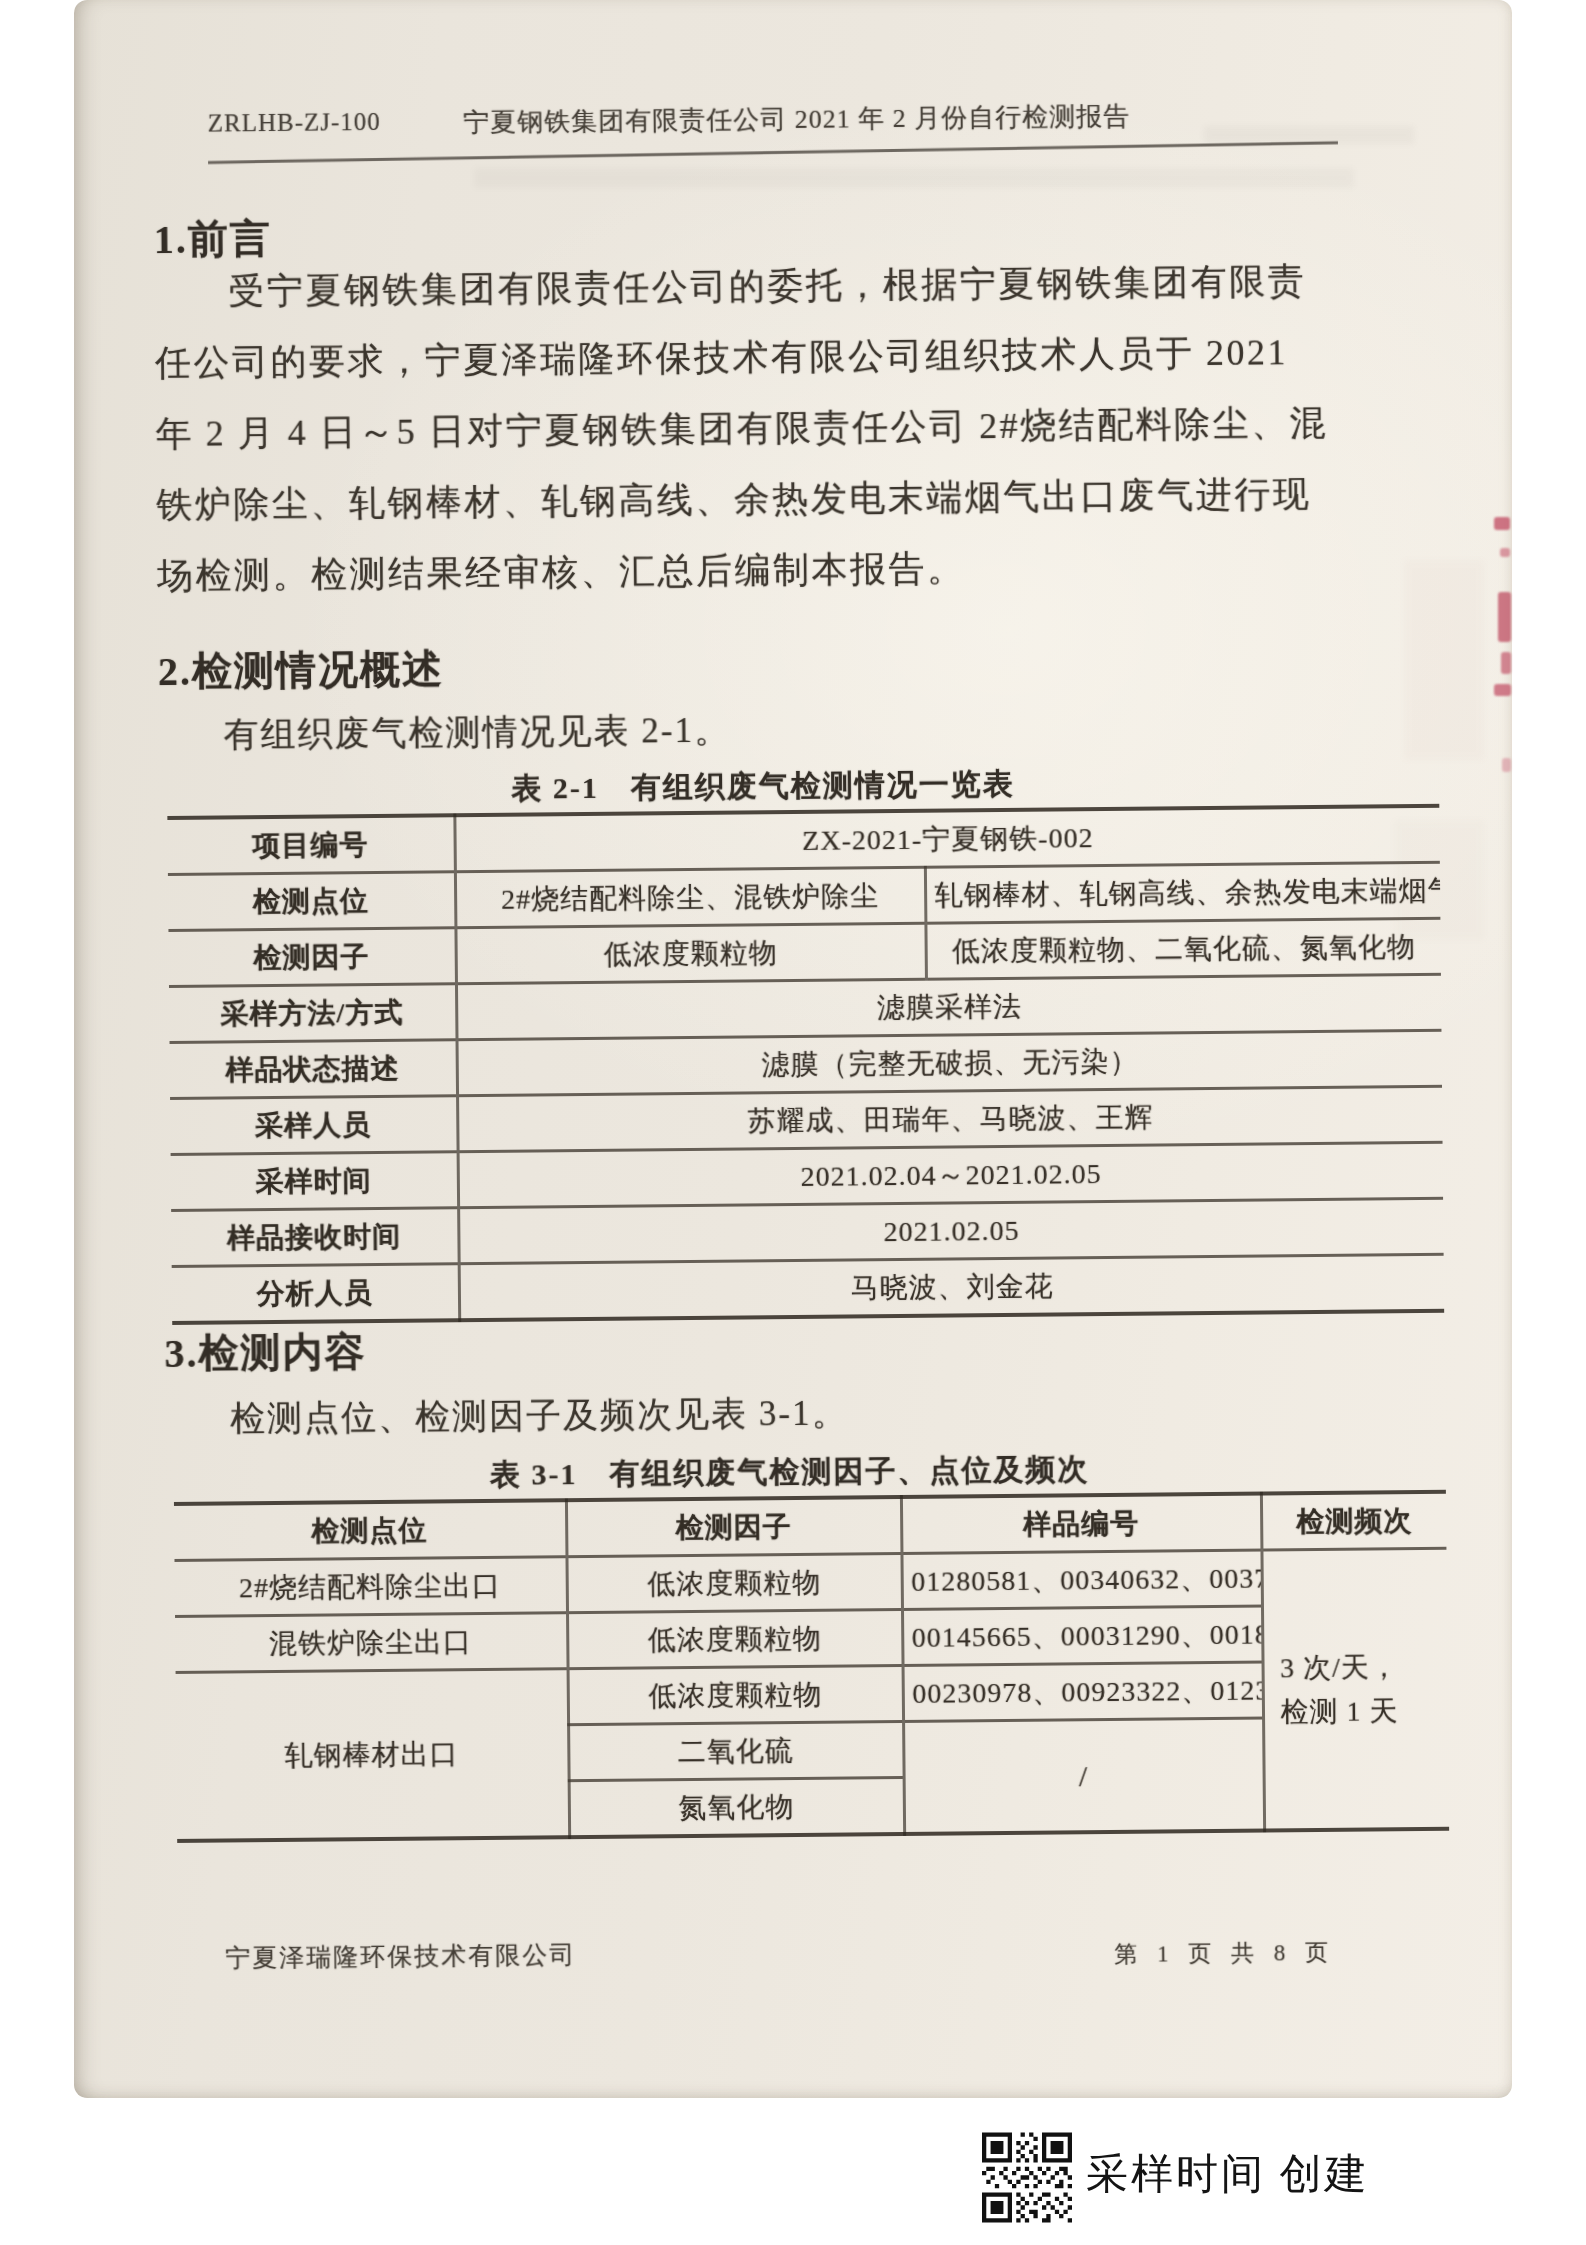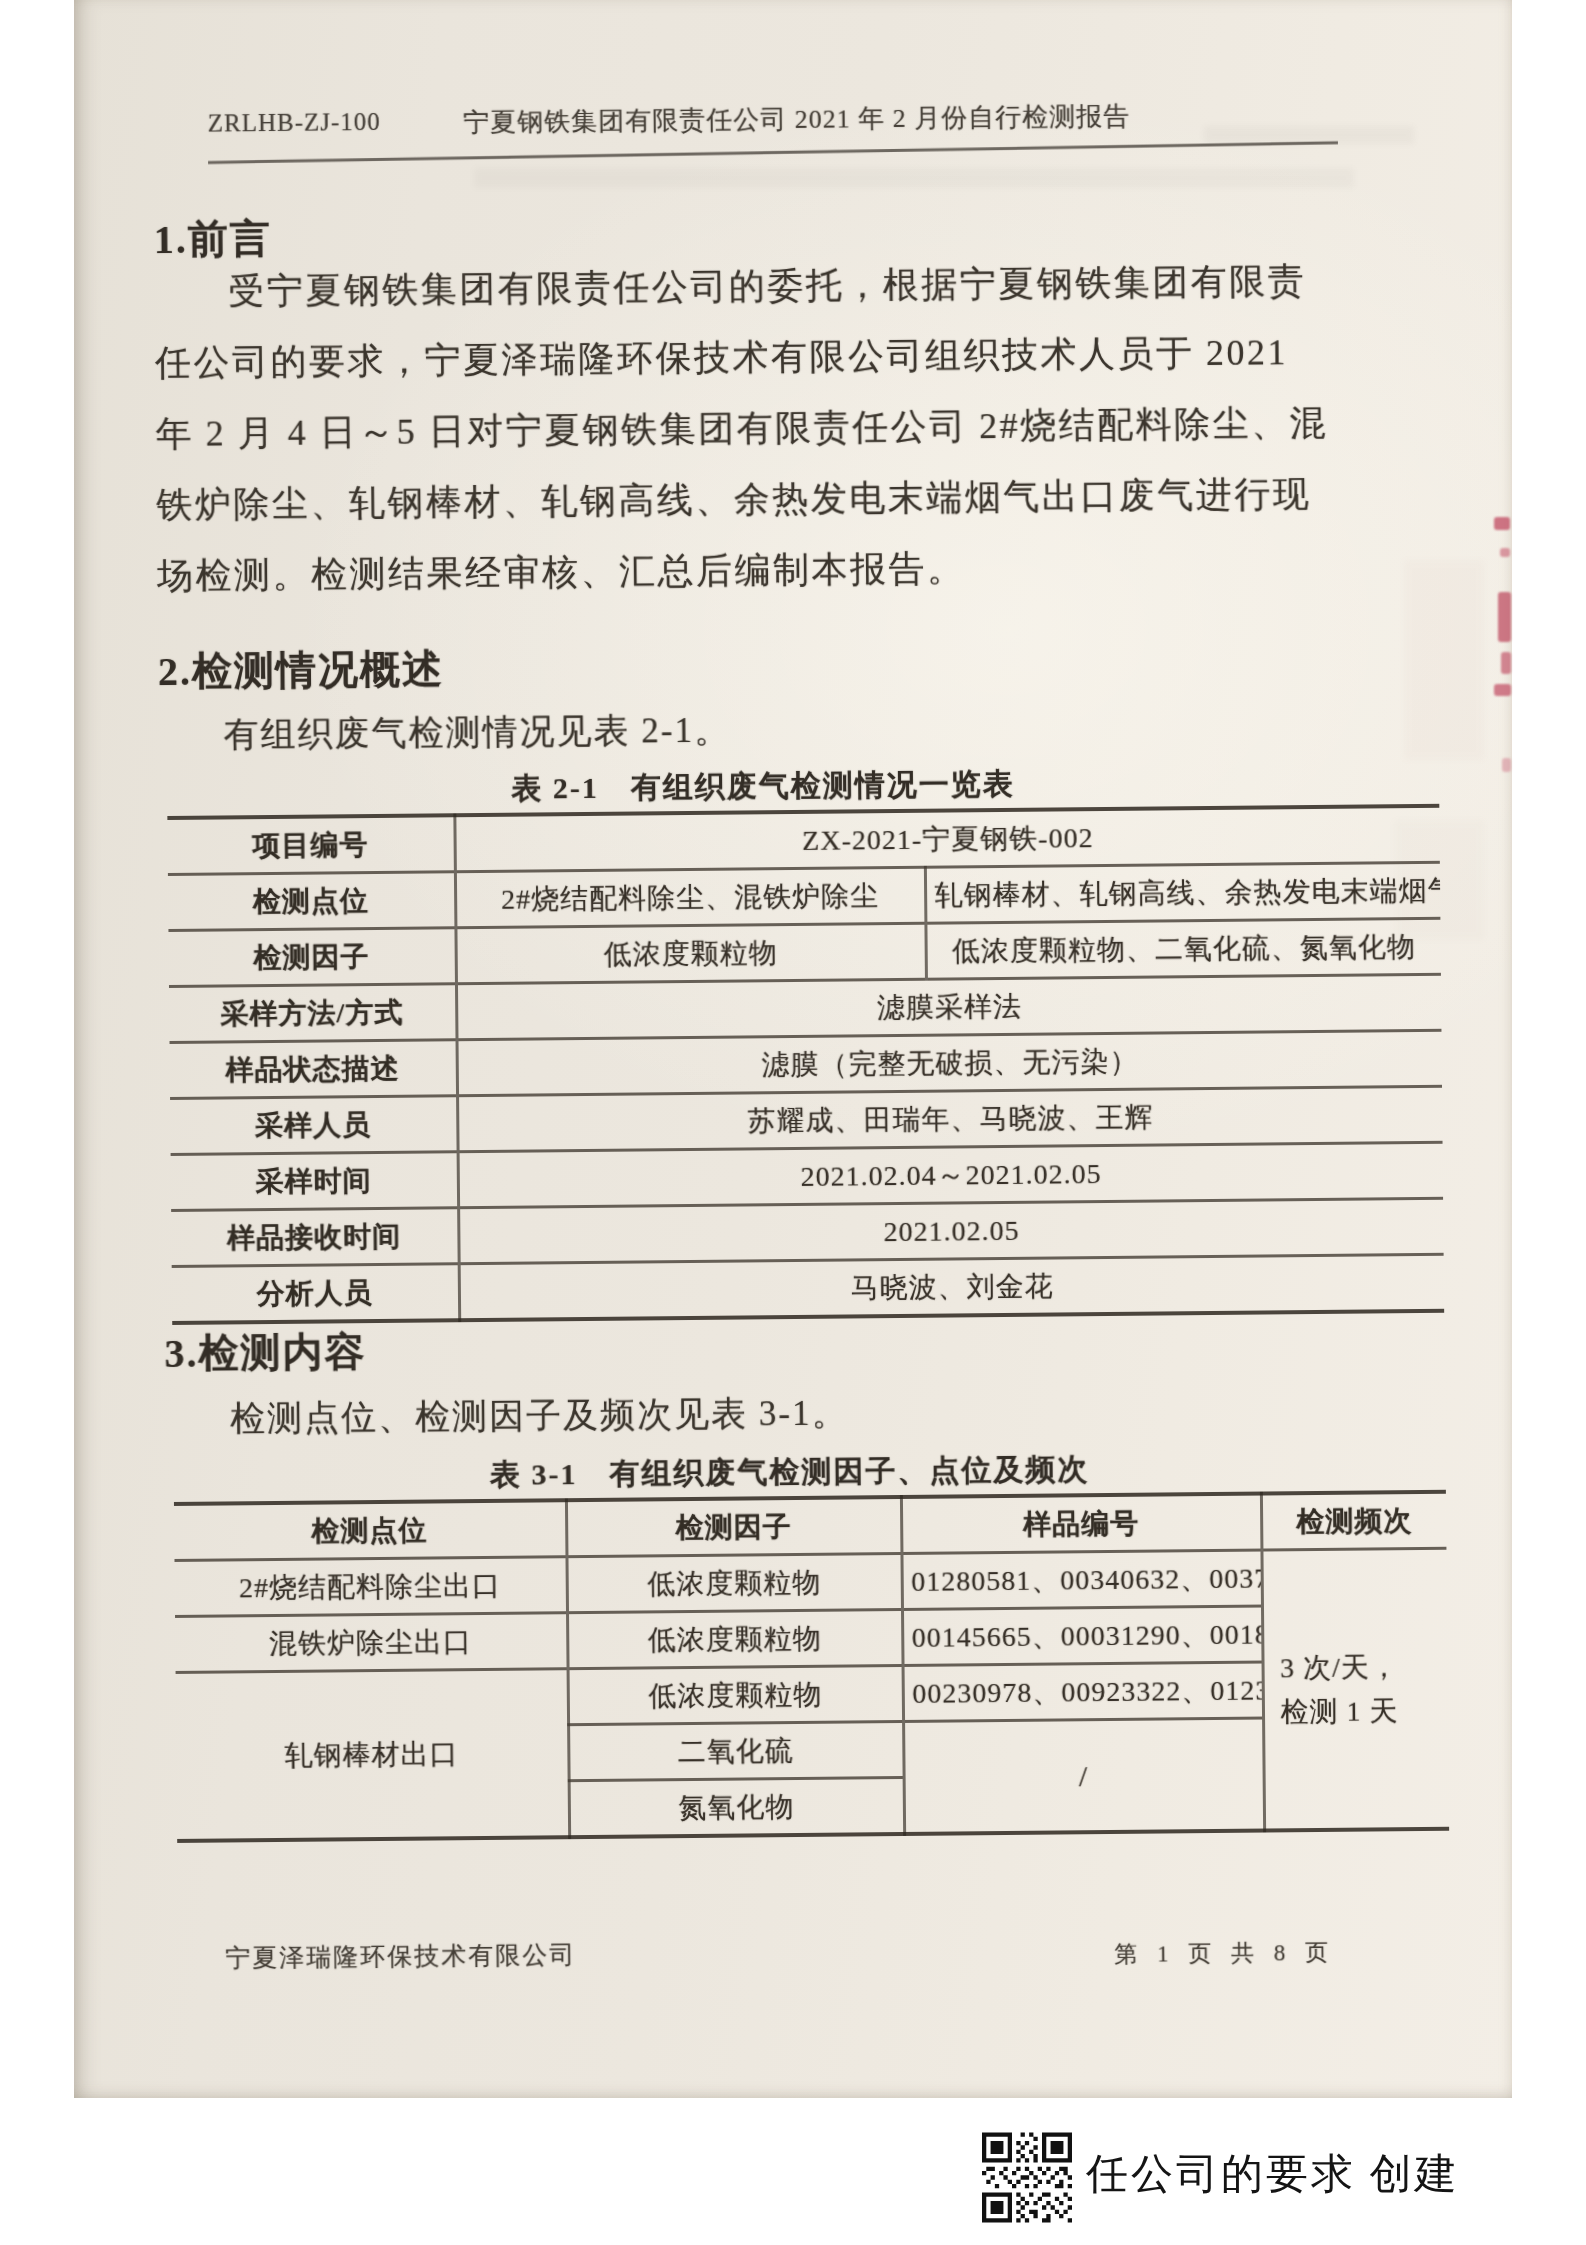--- a/index.html
+++ b/index.html
@@ -13,20 +13,21 @@
   .sheet{
     position:absolute;left:74px;top:0;
     width:1438px;height:2098px;
     background:
       radial-gradient(1200px 900px at 65% 30%, rgba(255,252,244,0.5), rgba(255,252,244,0) 60%),
       linear-gradient(97deg,#e6e1d7 0%,#eae5dc 22%,#ece7de 48%,#f0ebe2 75%,#f3eee6 100%);
     box-shadow:
       inset 14px 0 22px -12px rgba(110,100,85,0.45),
       inset -8px 0 14px -9px rgba(160,148,130,0.35),
       inset 0 -10px 16px -10px rgba(150,140,122,0.30);
+    border-radius: 13px;
   }
   .content{
     position:absolute;inset:0;
     transform:rotate(-0.55deg);
     transform-origin:50% 42%;
     color:#3a342c;
     text-shadow:0 0 1.2px rgba(58,52,44,0.5);
     filter:blur(0.3px);
   }
   .abs{position:absolute;}
@@ -202,13 +203,13 @@
 
 <svg class="abs qr" viewBox="0 0 21 21" xmlns="http://www.w3.org/2000/svg">
   <rect x="0" y="0" width="21" height="21" fill="#ffffff"></rect>
   <g fill="#111111">
     <path d="M0 0h7v7h-7z M14 0h7v7h-7z M0 14h7v7h-7z" fill="#111111"></path>
     <path d="M1 1h5v5h-5z M15 1h5v5h-5z M1 15h5v5h-5z" fill="#ffffff"></path>
     <path d="M2 2h3v3h-3z M16 2h3v3h-3z M2 16h3v3h-3z" fill="#111111"></path>
     <path d="M9 0h1v1h-1z M11 0h1v1h-1z M12 1h1v1h-1z M8 2h1v1h-1z M10 2h1v1h-1z M9 3h1v1h-1z M12 3h1v1h-1z M8 4h1v1h-1z M11 4h1v1h-1z M9 5h1v1h-1z M12 5h1v1h-1z M8 6h1v1h-1z M10 6h1v1h-1z M12 6h1v1h-1z M1 8h2v1h-2z M5 8h1v1h-1z M8 8h1v1h-1z M10 8h1v1h-1z M13 8h1v1h-1z M15 8h1v1h-1z M18 8h2v1h-2z M0 9h1v1h-1z M4 9h1v1h-1z M7 9h1v1h-1z M11 9h1v1h-1z M14 9h1v1h-1z M17 9h1v1h-1z M19 9h1v1h-1z M2 10h1v1h-1z M5 10h1v1h-1z M9 10h2v1h-2z M12 10h1v1h-1z M16 10h1v1h-1z M20 10h1v1h-1z M1 11h1v1h-1z M6 11h1v1h-1z M8 11h1v1h-1z M13 11h1v1h-1z M15 11h1v1h-1z M18 11h1v1h-1z M3 12h1v1h-1z M7 12h1v1h-1z M10 12h1v1h-1z M12 12h1v1h-1z M17 12h2v1h-2z M20 12h1v1h-1z M8 14h1v1h-1z M11 14h1v1h-1z M14 14h2v1h-2z M19 14h1v1h-1z M9 15h1v1h-1z M13 15h1v1h-1z M17 15h1v1h-1z M20 15h1v1h-1z M8 16h1v1h-1z M10 16h1v1h-1z M12 16h1v1h-1z M15 16h1v1h-1z M18 16h1v1h-1z M9 17h1v1h-1z M14 17h1v1h-1z M16 17h1v1h-1z M20 17h1v1h-1z M8 18h1v1h-1z M11 18h2v1h-2z M17 18h1v1h-1z M19 18h1v1h-1z M9 19h1v1h-1z M12 19h1v1h-1z M15 19h1v1h-1z M18 19h1v1h-1z M8 20h1v1h-1z M10 20h1v1h-1z M14 20h2v1h-2z M20 20h1v1h-1z"></path>
   </g>
 </svg>
-<div class="abs scan-label">任公司的要求 创建</div>
+<div class="abs scan-label">采样时间 创建</div>
 
 </body></html>

